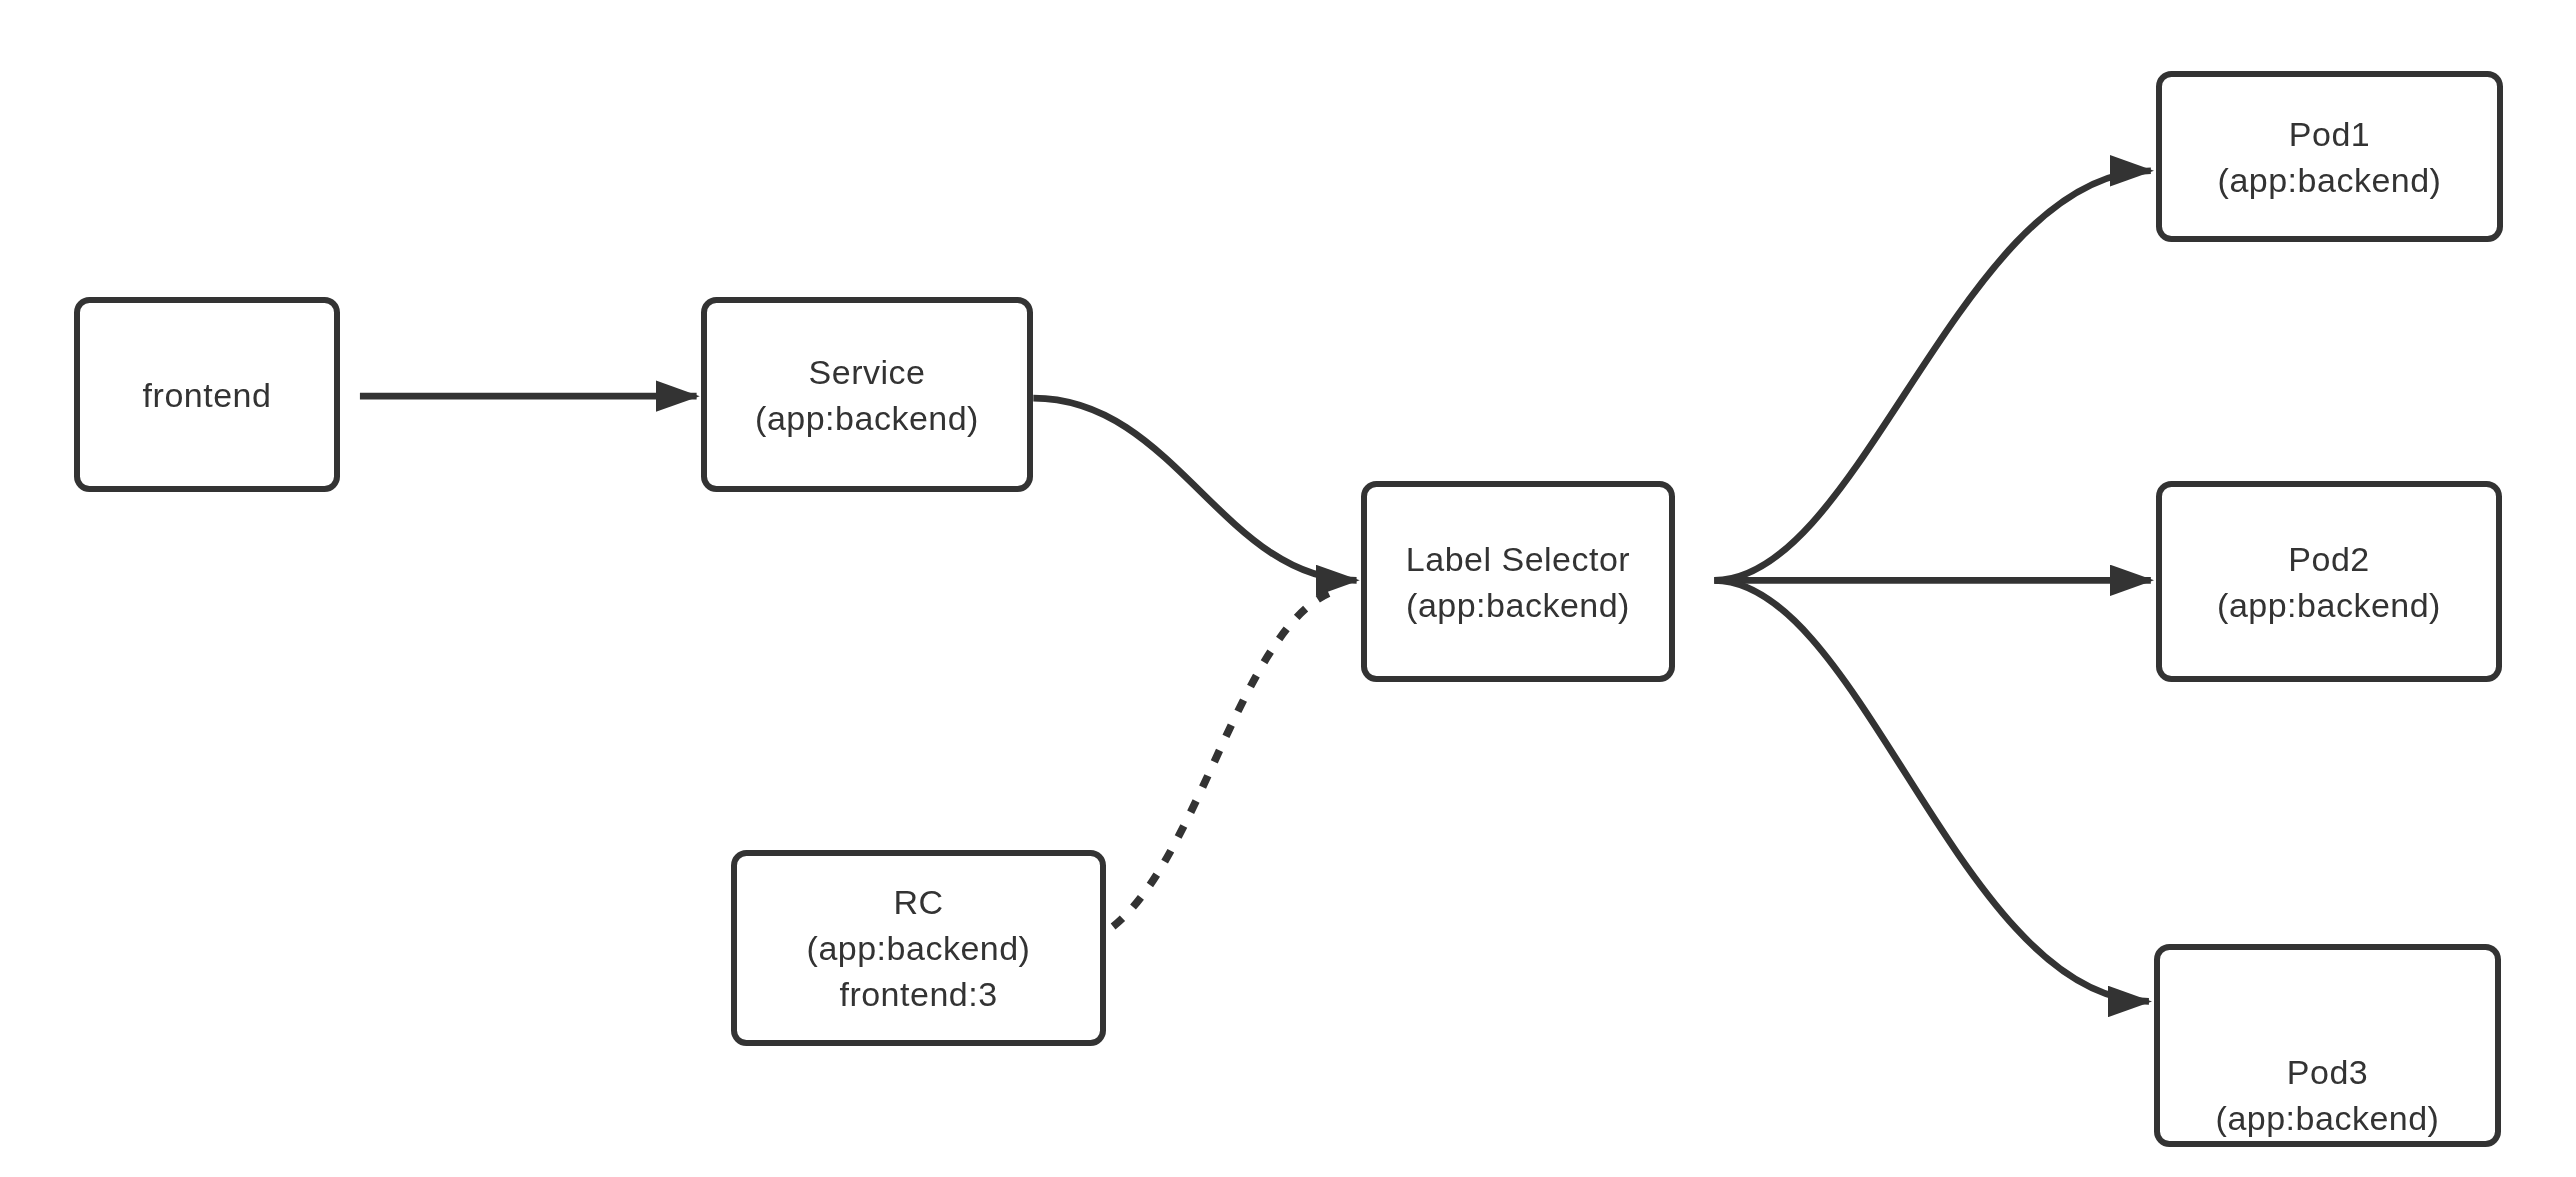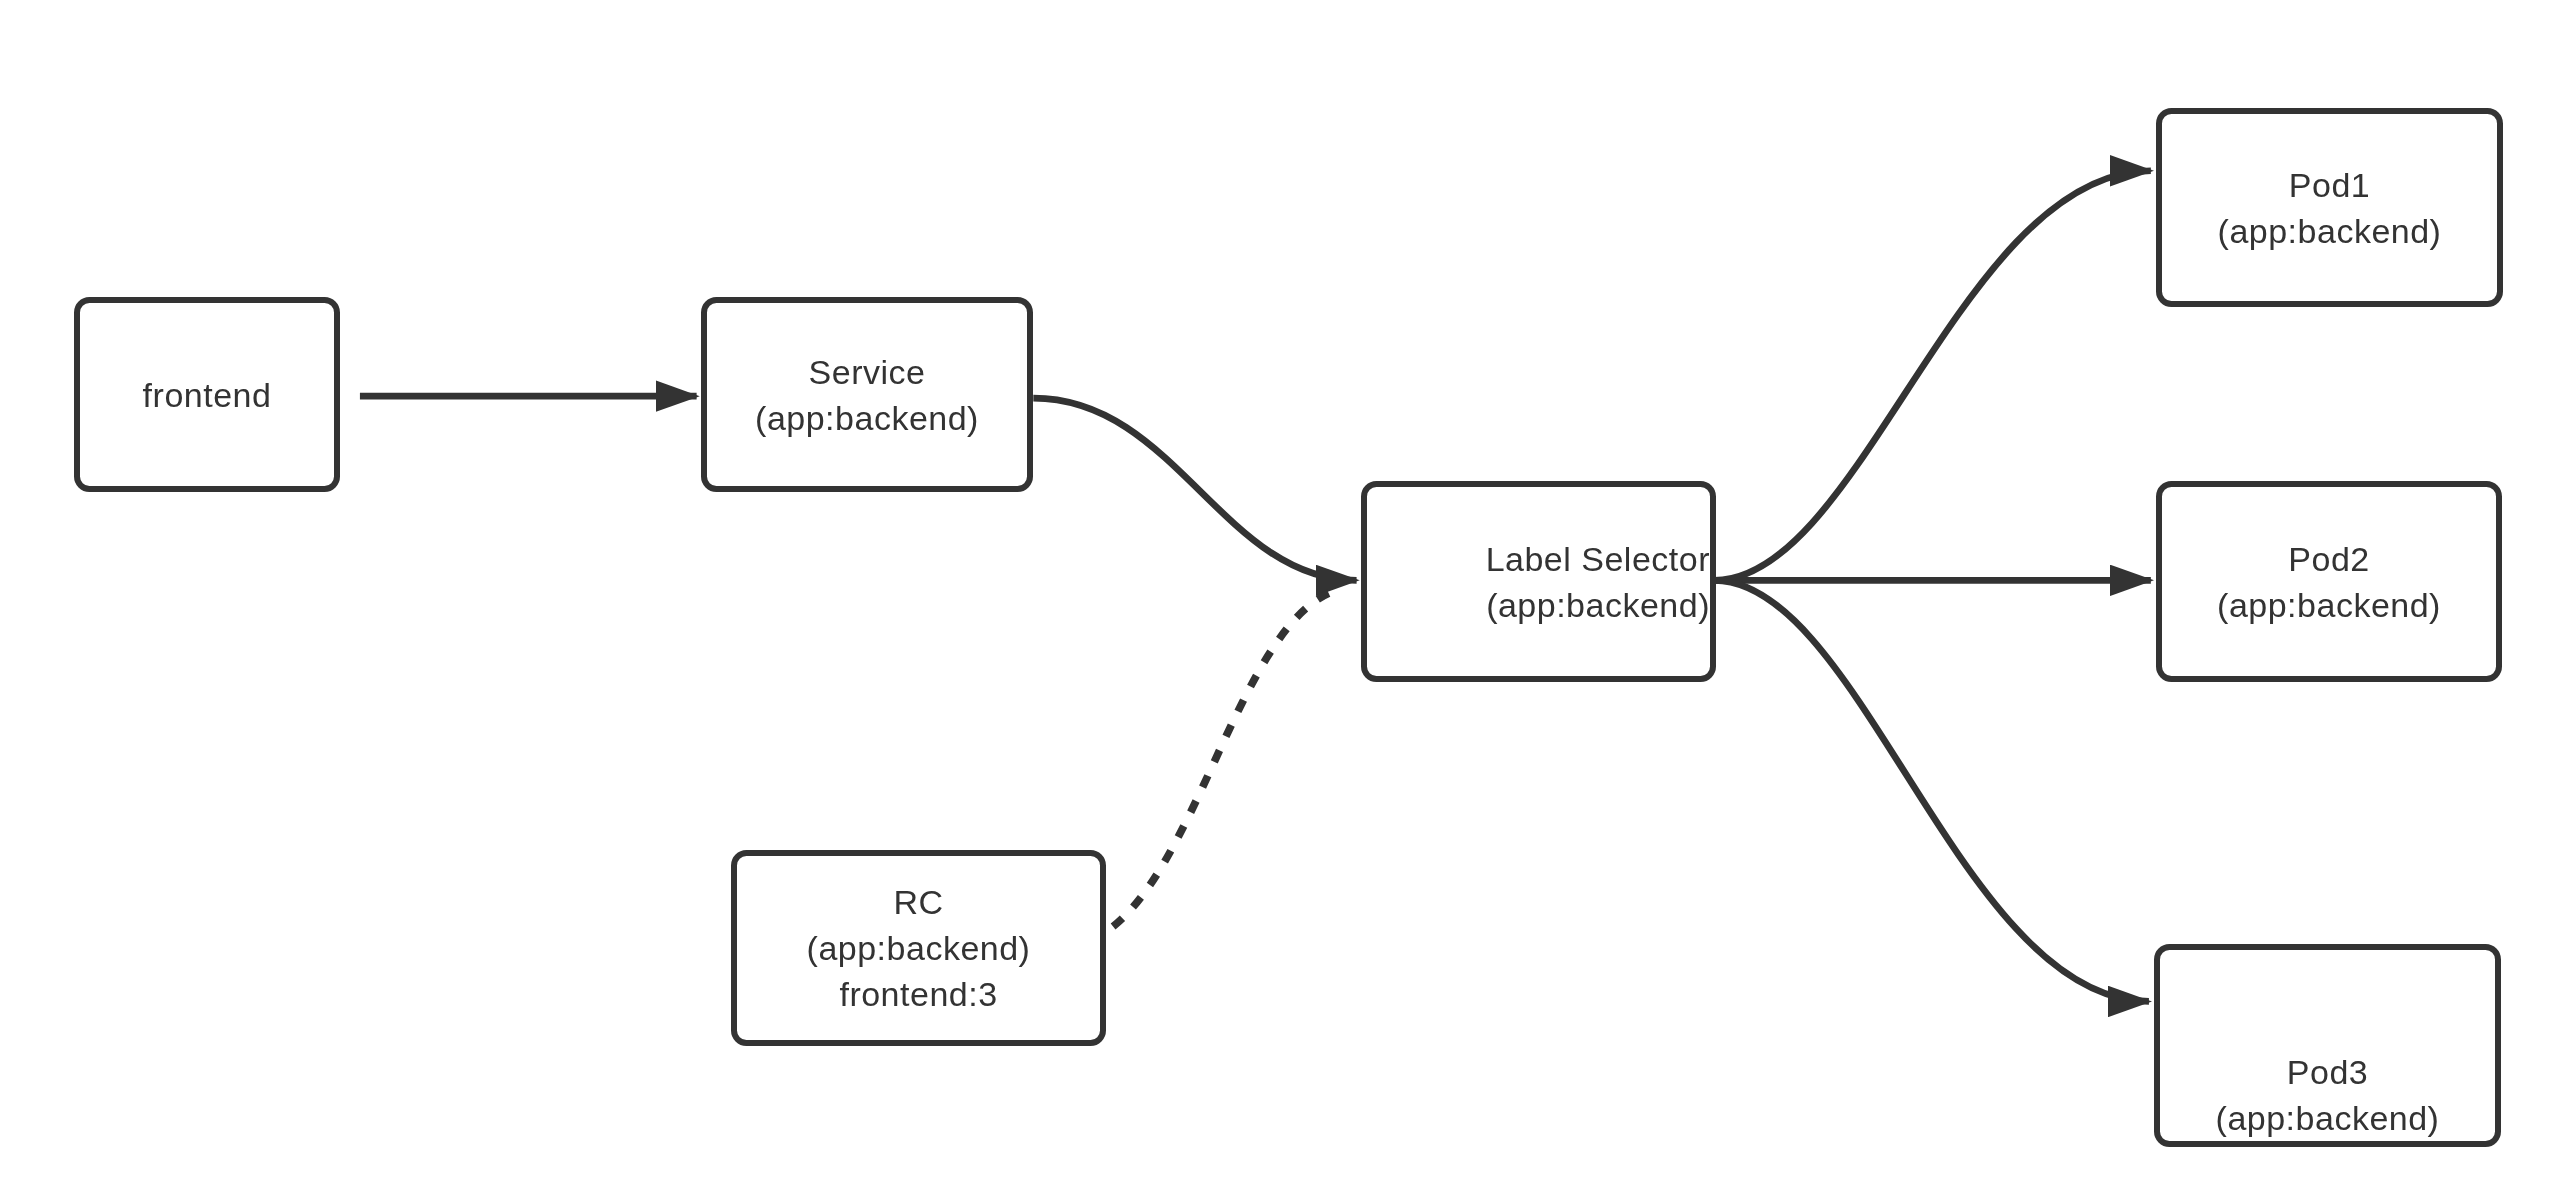--- a/index.html
+++ b/index.html
@@ -80,32 +80,32 @@
 
   <div class="node" style="left:74px; top:297px; width:266px; height:195px;">
     <span class="line">frontend</span>
   </div>
 
   <div class="node" style="left:701px; top:297px; width:332px; height:195px;text-align:center;">
     <span class="line">Service</span>
     <span class="line">(app:backend)</span>
   </div>
 
-  <div class="node" style="left:1361px; top:481px; width:355px; height:201px;align-items:flex-end;">
+  <div class="node" style="left:1361px; top:481px; width:314px; height:201px;">
     <span class="line">Label Selector</span>
     <span class="line">(app:backend)</span>
   </div>
 
   <div class="node" style="left:731px; top:850px; width:375px; height:196px;align-items:center;">
     <span class="line">RC</span>
     <span class="line">(app:backend)</span>
     <span class="line">frontend:3</span>
   </div>
 
-  <div class="node" style="left:2156px; top:71px; width:347px; height:199px;margin-top:37px;">
+  <div class="node" style="left:2156px; top:71px; width:347px; height:171px;">
     <span class="line">Pod1</span>
     <span class="line">(app:backend)</span>
   </div>
 
   <div class="node" style="left:2156px; top:481px; width:346px; height:201px;text-align:center;">
     <span class="line">Pod2</span>
     <span class="line">(app:backend)</span>
   </div>
 
   <div class="node" style="left:2154px; top:944px; width:347px; height:203px;justify-content:flex-end;">

